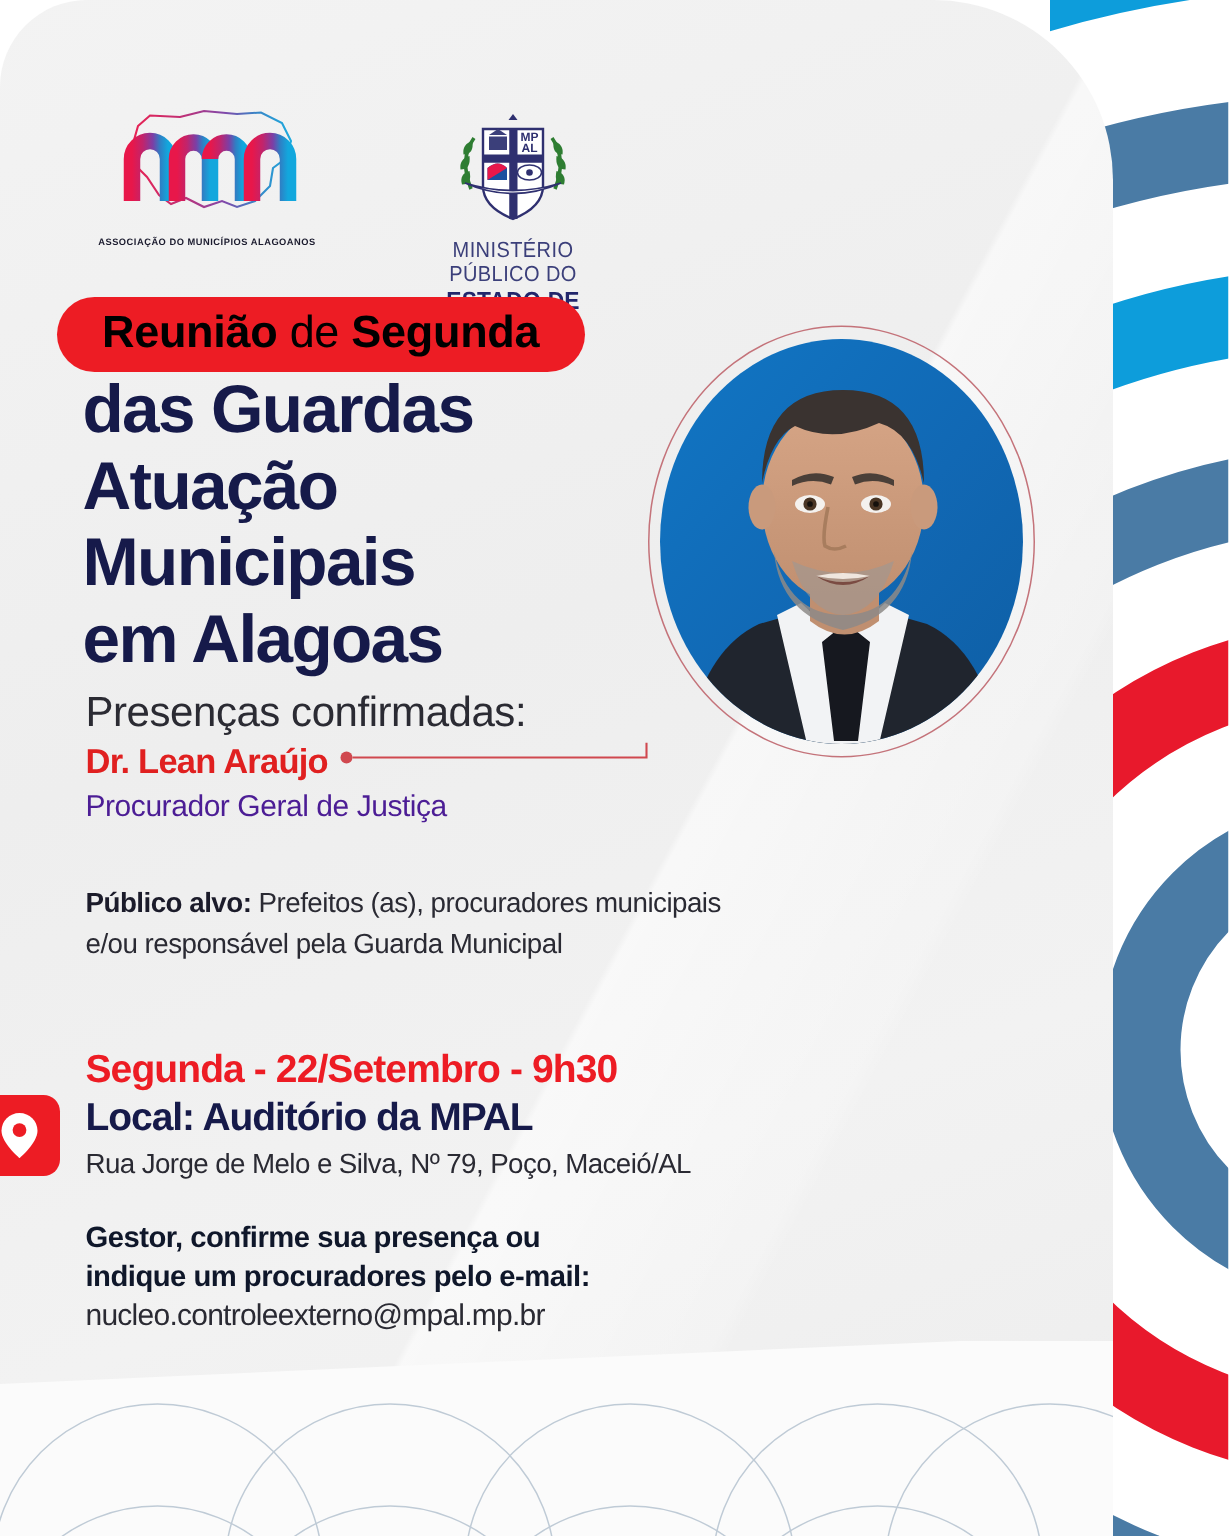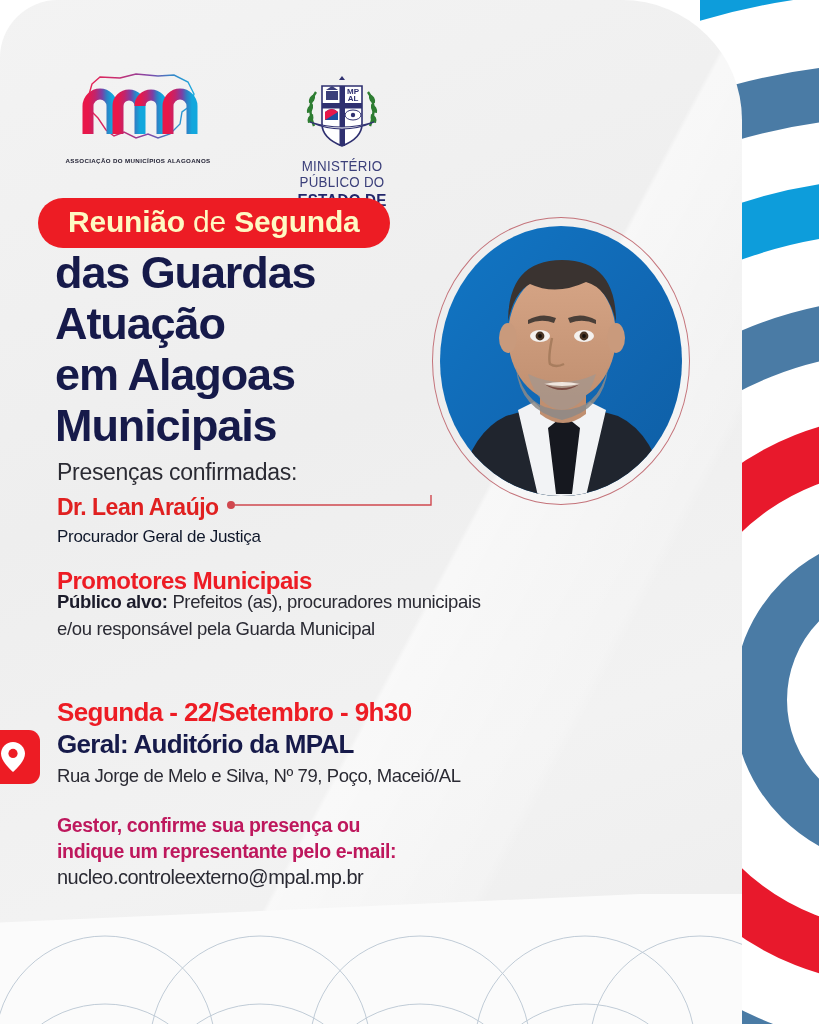--- a/index.html
+++ b/index.html
@@ -52,51 +52,51 @@
   }
   .mpal-logo{ width:152px; text-align:center; padding-top:2px; }
   .mpal-l1{ font-size:14.5px; letter-spacing:.3px; color:#3b3f7a; font-weight:normal; margin-top:2px;
             font-family:"Liberation Sans Narrow","Liberation Sans",sans-serif; transform:scaleX(.92); }
   .mpal-l2{ font-size:16.5px; letter-spacing:.2px; color:#22266b; font-weight:bold; margin-top:1px;
             font-family:"Liberation Sans Narrow","Liberation Sans",sans-serif; transform:scaleX(.92); }
 
   
   .badge{
     position:absolute; left:38px; top:198px;
-    background:#ed1c24; color:#fef9c3;
+    background:#ed1c24; color:#000000;
     border-radius:26px;
     padding:7px 30px 9px 30px;
     font-size:30px; font-weight:bold;
     letter-spacing:-.2px;
     white-space:nowrap;
   }
   .badge .thin{ font-weight:normal; }
 
   
   .title{
     position:absolute; left:55px; top:247px;
     font-size:45px; line-height:51px;
     font-weight:bold; color:#161a4a;
     letter-spacing:-1.1px;
     width:420px;
   }
 
   .presencas{
     position:absolute; left:57px; top:459px;
-    font-size:23px; color:#2b2b33;
+    font-size:28px; color:#2b2b33;
     letter-spacing:-.3px;
   }
   .speaker-name{
     position:absolute; left:57px; top:494px;
     font-size:23px; font-weight:bold; color:#e02020;
     letter-spacing:-.5px;
   }
   .speaker-role{
     position:absolute; left:57px; top:527px;
-    font-size:17px; color:#0f172a;
+    font-size:20px; color:#4c1d95;
     letter-spacing:-.3px;
   }
   .promotores{
     position:absolute; left:57px; top:567px;
     font-size:24px; font-weight:bold; color:#ed1c24;
     letter-spacing:-.5px;
   }
   .publico{
     position:absolute; left:57px; top:588px;
     font-size:18.5px; color:#2a2a33; line-height:27px;
@@ -121,21 +121,21 @@
   }
   .pin-box{
     position:absolute; left:-14px; top:730px;
     width:54px; height:54px;
     background:#ed1c24; border-radius:11px;
     display:flex; align-items:center; justify-content:center;
   }
 
   .cta{
     position:absolute; left:57px; top:812px;
-    font-size:19.5px; font-weight:bold; color:#be185d; line-height:26px;
+    font-size:19.5px; font-weight:bold; color:#0f172a; line-height:26px;
     letter-spacing:-.35px;
   }
   .email{
     position:absolute; left:57px; top:866px;
     font-size:20px; color:#2a2a33;
     letter-spacing:-.5px;
   }
 
   
   .portrait-wrap{ position:absolute; left:432px; top:217px; width:258px; height:290px; }
@@ -254,22 +254,22 @@
 
     <div class="badge">
       <span>Reunião</span>
       <span class="thin">de</span>
       <span>Segunda</span>
     </div>
 
     <div class="title">
       <div>das Guardas</div>
       <div>Atuação</div>
+      <div>Municipais</div>
       <div>em Alagoas</div>
-      <div>Municipais</div>
     </div>
 
     <div class="portrait-wrap">
       <div class="portrait-clip">
         <svg viewBox="0 0 242 270" width="242" height="270">
           <defs>
             <linearGradient id="bgBlue" x1="0" y1="0" x2="1" y2="1">
               <stop offset="0%" stop-color="#1176c4"></stop>
                 <stop offset="55%" stop-color="#1168b4"></stop>
               <stop offset="100%" stop-color="#0e5ea4"></stop>
@@ -311,37 +311,36 @@
     </div>
 
     <svg class="connector" viewBox="0 0 240 35">
       <circle cx="6" cy="10" r="4" fill="#d0484f"></circle>
       <path d="M10 10 H206 V0" fill="none" stroke="#d0484f" stroke-width="1.4"></path>
     </svg>
 
     <div class="presencas">Presenças confirmadas:</div>
     <div class="speaker-name">Dr. Lean Araújo</div>
     <div class="speaker-role">Procurador Geral de Justiça</div>
-    <div class="promotores">Promotores Municipais</div>
 
     <div class="publico">
       <span><b>Público alvo:</b><span> Prefeitos (as), procuradores municipais</span></span><br>
       <span>e/ou responsável pela Guarda Municipal</span>
     </div>
 
     <div class="pin-box">
       <svg width="26" height="32" viewBox="0 0 26 32">
         <path d="M13 1 C6.4 1 1 6.3 1 12.8 C1 21 13 31 13 31 C13 31 25 21 25 12.8 C25 6.3 19.6 1 13 1 Z" fill="#ffffff"></path>
         <circle cx="13" cy="12.4" r="4.6" fill="#ed1c24"></circle>
       </svg>
     </div>
     <div class="datetime">Segunda - 22/Setembro - 9h30</div>
-    <div class="local">Geral: Auditório da MPAL</div>
+    <div class="local">Local: Auditório da MPAL</div>
     <div class="address">Rua Jorge de Melo e Silva, Nº 79, Poço, Maceió/AL</div>
 
     <div class="cta">
       <div>Gestor, confirme sua presença ou</div>
-      <div>indique um representante pelo e-mail:</div>
+      <div>indique um procuradores pelo e-mail:</div>
     </div>
     <div class="email">nucleo.controleexterno@mpal.mp.br</div>
 
   </div>
 </div>
 
 </body></html>

